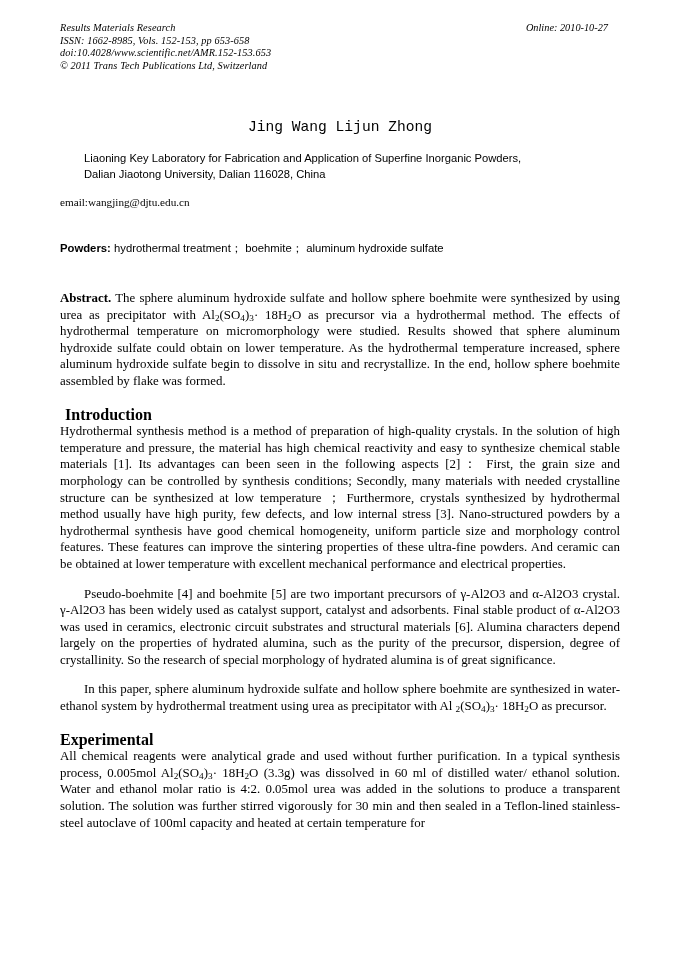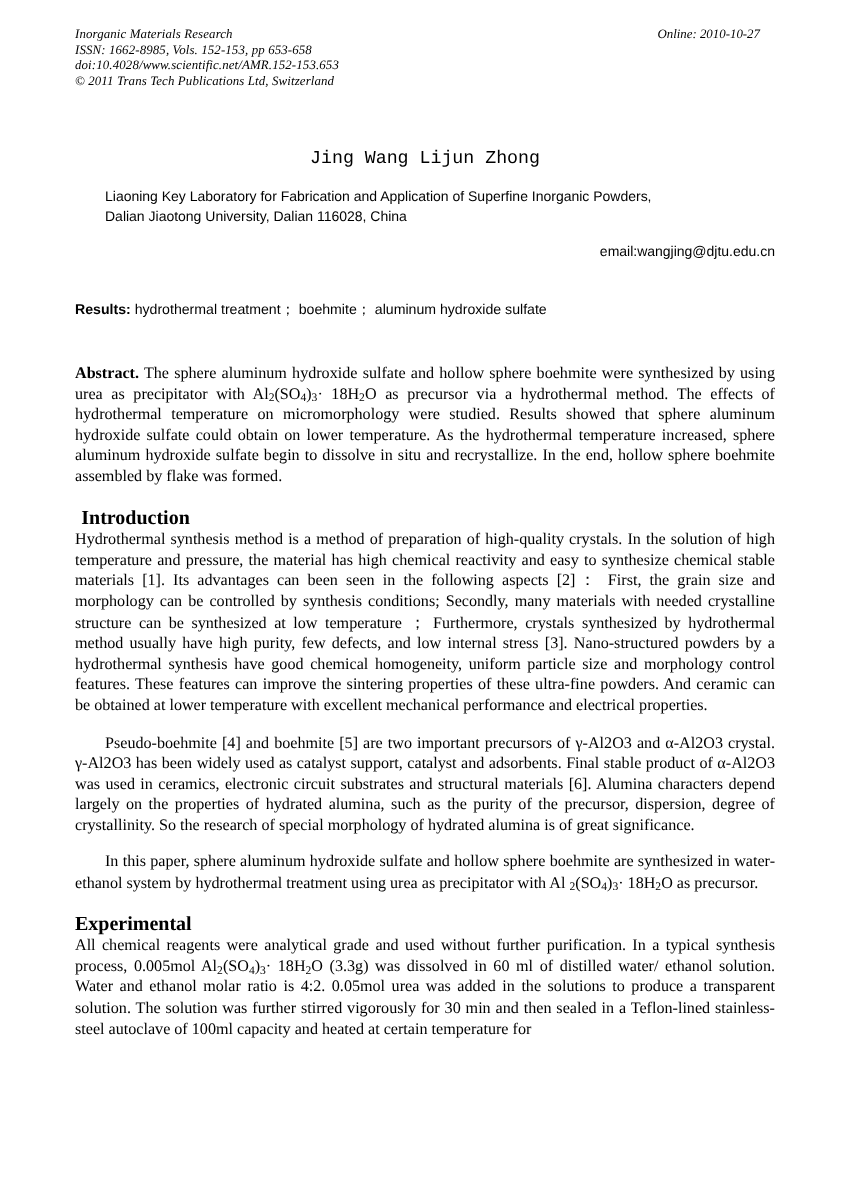--- a/index.html
+++ b/index.html
@@ -68,22 +68,22 @@
   .affiliation {
     margin-top: 14px;
     text-align: left;
     font-family: "Liberation Sans", sans-serif;
     font-size: 11.2px;
     line-height: 16px;
     padding: 0 24px;
   }
   .email {
     margin-top: 12px;
-    text-align: right;
-    font-family: Liberation Sans, sans-serif;
+    text-align: left;
+    font-family: Liberation Serif, serif;
     font-size: 11.2px;
     line-height: 16px;
   }
 
   
   .keywords {
     margin-top: 30px;
     font-family: "Liberation Sans", sans-serif;
     font-size: 11.3px;
     line-height: 16px;
@@ -134,40 +134,40 @@
   }
   .nb { white-space: nowrap; }
 </style>
 </head>
 <body>
 
 <div class="page">
 
   <div class="journal-header">
     <div class="jh-left">
-      <div>Inorganic Materials Research</div>
+      <div>Results Materials Research</div>
       <div>ISSN: 1662-8985, Vols. 152-153, pp 653-658</div>
       <div>doi:10.4028/www.scientific.net/AMR.152-153.653</div>
       <div>© 2011 Trans Tech Publications Ltd, Switzerland</div>
     </div>
     <div class="jh-right">Online: 2010-10-27</div>
   </div>
 
 
   <div class="authors">Jing Wang  Lijun Zhong</div>
 
   <div class="affiliation">
     <div>Liaoning Key Laboratory for Fabrication and Application of Superfine Inorganic Powders,</div>
     <div>Dalian Jiaotong University,  Dalian 116028, China</div>
   </div>
 
   <div class="email">email:wangjing@djtu.edu.cn</div>
 
   <div class="keywords">
-    <span class="kw-label">Results:</span><span> <span>hydrothermal treatment； boehmite；  aluminum hydroxide sulfate</span></span>
+    <span class="kw-label">Powders:</span><span> <span>hydrothermal treatment； boehmite；  aluminum hydroxide sulfate</span></span>
   </div>
 
   <div class="body-text abstract">
     <p class="para"><span class="ab-label">Abstract.</span> <span>The sphere aluminum hydroxide sulfate and hollow sphere boehmite were synthesized by using urea as precipitator with Al</span><span class="nb"><sub>2</sub><span>(SO</span><sub>4</sub><span>)</span><sub>3</sub><span>· 18H</span><sub>2</sub><span>O</span></span><span> as precursor via a hydrothermal method. The effects of hydrothermal temperature on micromorphology were studied. Results showed that sphere aluminum hydroxide sulfate could obtain on lower temperature. As the hydrothermal temperature increased, sphere aluminum hydroxide sulfate begin to dissolve in situ and recrystallize. In the end, hollow sphere boehmite assembled by flake was formed.</span></p>
   </div>
 
   <div class="section-heading sec-intro">Introduction</div>
   <div class="body-text">
     <p class="para" style="margin-top:0">Hydrothermal synthesis method is a method of preparation of high-quality crystals.  In the solution of high temperature and pressure, the material has high chemical reactivity and easy to synthesize chemical stable materials [1]. Its advantages can been seen in the following aspects [2]： First, the grain size and morphology can be controlled by synthesis conditions; Secondly, many materials with needed crystalline structure can be synthesized at low temperature ； Furthermore, crystals synthesized by hydrothermal method usually have high purity, few defects, and low internal stress [3]. Nano-structured powders by a hydrothermal synthesis have good chemical homogeneity, uniform particle size and morphology control features. These features can improve the sintering properties of these ultra-fine powders.  And ceramic can be obtained at lower temperature with excellent mechanical performance and electrical properties.</p>
     <p class="para indent">Pseudo-boehmite [4] and boehmite [5] are two important precursors of γ-Al2O3 and α-Al2O3 crystal. γ-Al2O3 has been widely used as catalyst support, catalyst and adsorbents. Final stable product of α-Al2O3 was used in ceramics, electronic circuit substrates and structural materials [6]. Alumina characters depend largely on the properties of hydrated alumina, such as the purity of the precursor, dispersion, degree of crystallinity.  So the research of special morphology of hydrated alumina is of great significance.</p>

